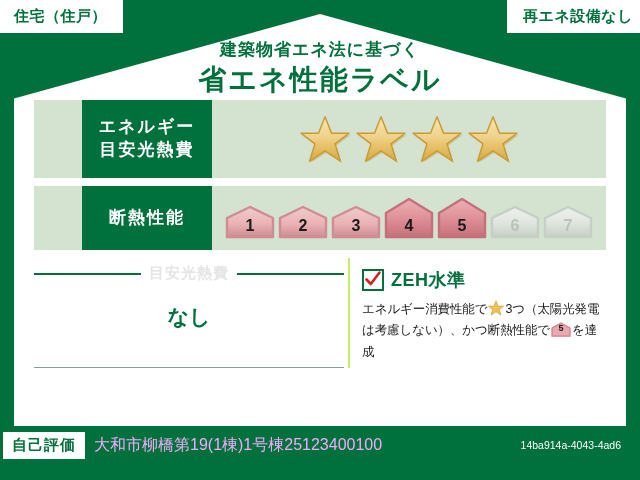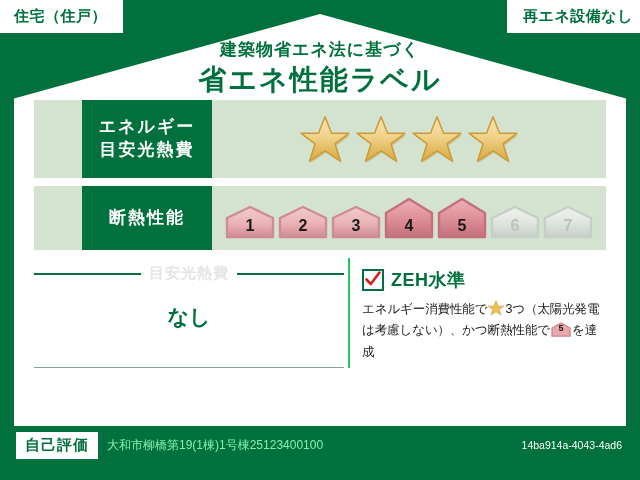--- a/index.html
+++ b/index.html
@@ -182,21 +182,21 @@
     margin-top: 4px;
   }
   .lower-left {
     width: 310px;
     flex: 0 0 310px;
     padding-top: 6px;
   }
   .lower-right {
     flex: 1 1 auto;
     padding: 10px 0 0 12px;
-    border-left: 2px solid #22c55e;
+    border-left: 2px solid #bef264;
     margin-left: 4px;
   }
 
   .cost-head {
     display: flex;
     align-items: center;
     color: #e5e5e5;
     font-weight: bold;
     font-size: 15px;
     letter-spacing: 1px;
@@ -279,46 +279,46 @@
     font-size: 9px;
     font-weight: bold;
     color: #1a1a1a;
     padding-bottom: 1px;
   }
 
   
   .footer {
     position: absolute;
     left: 0;
-    right: 2px;
+    right: 16px;
     bottom: 0;
     height: 70px;
     display: flex;
     align-items: center;
     justify-content: space-between;
-    padding: 0 16px;
+    padding: 0 3px;
     box-sizing: border-box;
   }
   .footer-left {
     display: flex;
     align-items: center;
     gap: 9px;
   }
   .self-eval-box {
     background: #ffffff;
     color: #00703c;
     font-weight: bold;
     font-size: 15px;
     letter-spacing: 1px;
     padding: 4px 9px;
     white-space: nowrap;
   }
   .building-name {
-    color: #86efac;
-    font-size: 12px;
+    color: #f0abfc;
+    font-size: 16px;
     white-space: nowrap;
   }
   .footer-right {
     text-align: right;
     color: #ffffff;
     line-height: 1.35;
   }
   .eval-date {
     font-size: 13.5px;
   }

